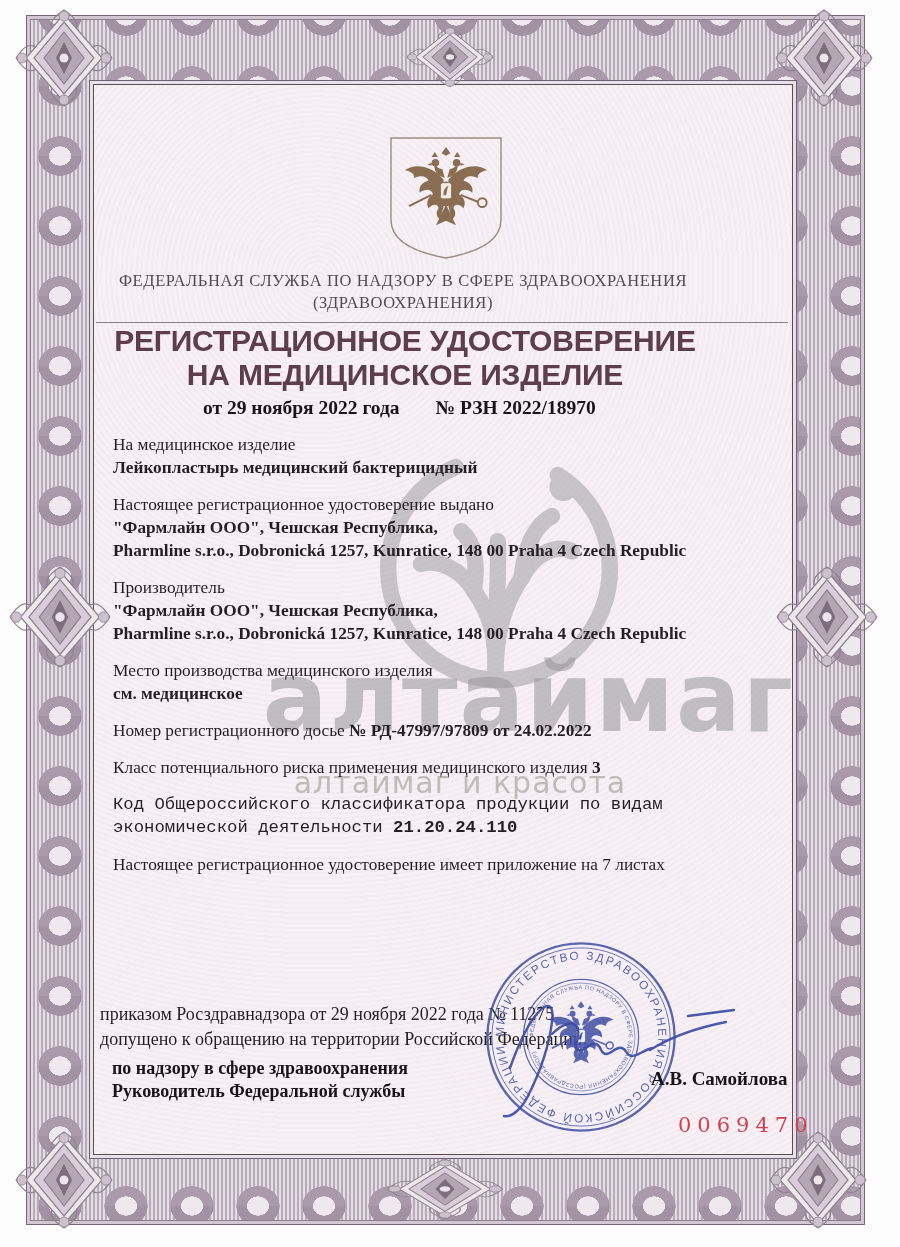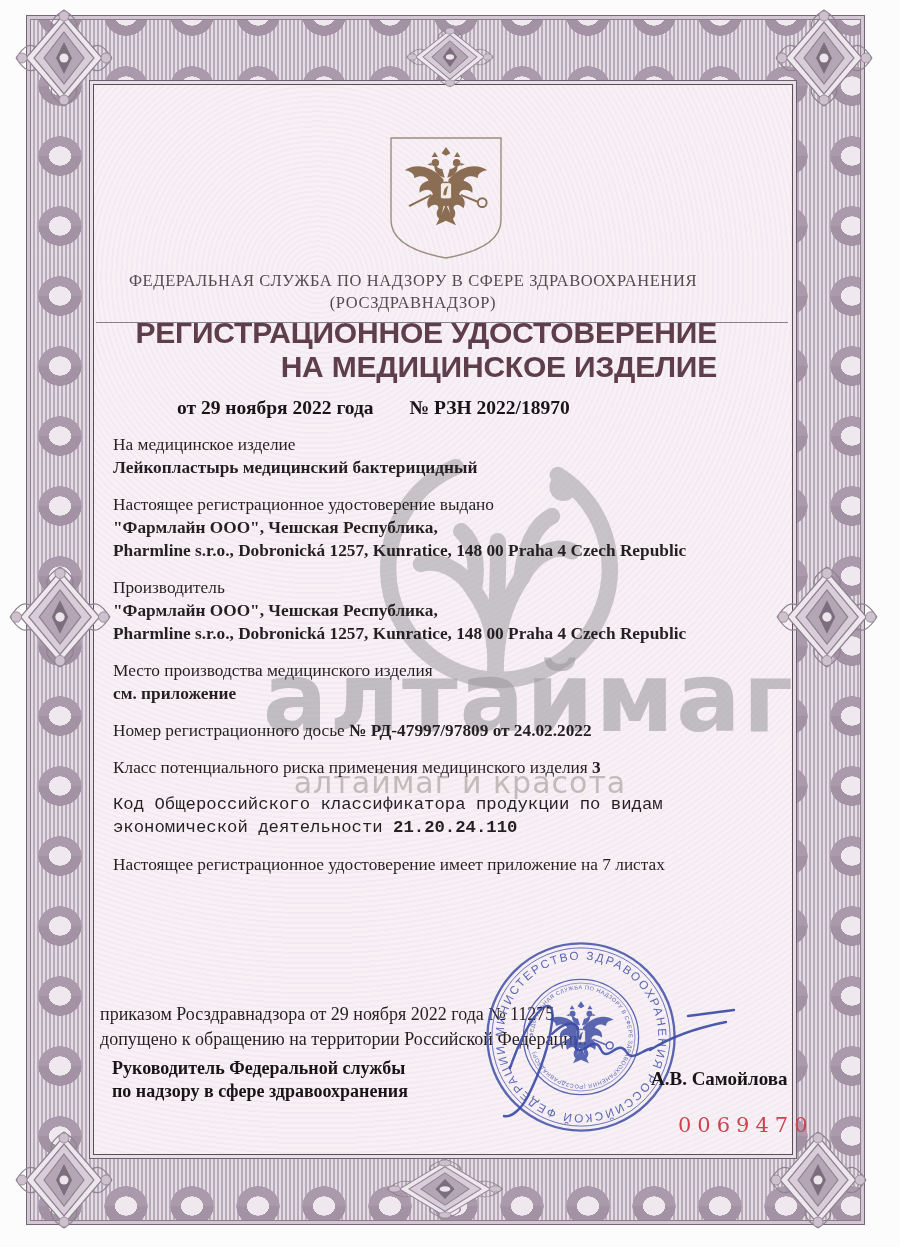--- a/index.html
+++ b/index.html
@@ -25,27 +25,27 @@
     position:absolute;left:93px;top:84px;width:698px;height:1069px;
     background:#f7f0f5;
     background-image:repeating-radial-gradient(circle at 32% 18%, rgba(188,166,188,.07) 0 2px, transparent 2px 5px);
     border:1px solid #5f4b55;
     box-shadow:0 0 0 3px #e9e1e9, 0 0 0 4px #6e606e;
   }
   .ornament{position:absolute;z-index:4;}
 
   
   .agency{position:absolute;left:93px;top:270px;width:620px;text-align:center;z-index:5;
-    font-size:16.5px;line-height:22px;letter-spacing:.6px;color:#544a50;margin-left:10px;}
+    font-size:16.5px;line-height:22px;letter-spacing:.6px;color:#544a50;}
   .divider{position:absolute;left:96px;top:322px;width:692px;height:1px;background:#8a8089;z-index:5;}
-  .title{position:absolute;left:93px;top:316px;width:624px;text-align:right;z-index:5;
+  .title{position:absolute;left:93px;top:324px;width:624px;text-align:center;z-index:5;
     font-family:"Liberation Sans", sans-serif;font-weight:700;font-size:30px;line-height:34px;
     color:#5f3e4b;letter-spacing:-0.2px;}
   .date-row{position:absolute;left:93px;top:397px;width:620px;z-index:5;display:flex;gap:36px;
-    padding-left:84px;font-weight:700;font-size:19.5px;color:#191417;}
+    padding-left:110px;font-weight:700;font-size:19.5px;color:#191417;}
 
   .content{position:absolute;left:113px;top:433px;width:660px;z-index:5;
     font-size:17.3px;line-height:23px;color:#241f21;}
   .content p{margin:0 0 14px 0;}
   .nowrap{white-space:nowrap;}
   .b{font-weight:700;}
   .okpd{width:622px;font-family:Liberation Mono, monospace;}
 
   .footer{position:absolute;left:100px;top:1002px;z-index:5;font-size:18px;line-height:25px;color:#241f21;}
   .sig-title{position:absolute;left:112px;top:1057px;z-index:5;font-weight:700;font-size:18px;line-height:23px;color:#191417;}
@@ -164,21 +164,21 @@
 
   <svg class="emblem" viewBox="0 0 122 128">
     <path d="M6,4 H116 V86 Q116,114 61,124 Q6,114 6,86 Z" fill="none" stroke="#9b8d80" stroke-width="1.4"></path>
     <svg x="11" y="8" width="100" height="100" viewBox="0 0 160 150">
         <use href="#eagle"></use>
       </svg>
   </svg>
 
   <div class="agency">
     <div>ФЕДЕРАЛЬНАЯ СЛУЖБА ПО НАДЗОРУ В СФЕРЕ ЗДРАВООХРАНЕНИЯ</div>
-    <div>(РОСЗДРАВНАДЗОР)</div>
+    <div>(ЗДРАВООХРАНЕНИЯ)</div>
   </div>
   <div class="divider"></div>
 
   <div class="title">
     <div>РЕГИСТРАЦИОННОЕ УДОСТОВЕРЕНИЕ</div>
     <div>НА МЕДИЦИНСКОЕ ИЗДЕЛИЕ</div>
   </div>
   <div class="date-row">
     <span>от  29 ноября 2022 года</span>
     <span>№  РЗН 2022/18970</span>
@@ -194,21 +194,21 @@
       <span class="b">"Фармлайн ООО", Чешская Республика,</span><br>
       <span class="b nowrap">Pharmline s.r.o., Dobronická 1257, Kunratice, 148 00 Praha 4 Czech Republic</span>
     </p>
     <p>
       <span>Производитель</span><br>
       <span class="b">"Фармлайн ООО", Чешская Республика,</span><br>
       <span class="b nowrap">Pharmline s.r.o., Dobronická 1257, Kunratice, 148 00 Praha 4 Czech Republic</span>
     </p>
     <p>
       <span>Место производства медицинского изделия</span><br>
-      <span class="b">см. приложение</span>
+      <span class="b">см. медицинское</span>
     </p>
     <p>
       <span>Номер регистрационного досье</span>
       <span class="b">№ РД-47997/97809 от 24.02.2022</span>
     </p>
     <p>
       <span>Класс потенциального риска применения медицинского изделия</span>
       <span class="b">3</span>
     </p>
     <p class="okpd">
@@ -218,22 +218,22 @@
     <p>
       <span>Настоящее регистрационное удостоверение имеет приложение на 7 листах</span>
     </p>
   </div>
 
   <div class="footer">
     <div>приказом Росздравнадзора от 29 ноября 2022 года № 11275</div>
     <div>допущено к обращению на территории Российской Федерации.</div>
   </div>
   <div class="sig-title">
+    <div>по надзору в сфере здравоохранения</div>
     <div>Руководитель Федеральной службы</div>
-    <div>по надзору в сфере здравоохранения</div>
   </div>
   <div class="sig-name">А.В. Самойлова</div>
   <div class="serial">0069470</div>
 
   <svg class="stamp" viewBox="0 0 220 220">
     <defs>
       <path id="ringPathOuter" d="M110,110 m-86,0 a86,86 0 1,1 172,0 a86,86 0 1,1 -172,0"></path>
       <path id="ringPathInner" d="M110,110 m-53,0 a53,53 0 1,1 106,0 a53,53 0 1,1 -106,0"></path>
     </defs>
     <g fill="none" stroke="#4553a8">

